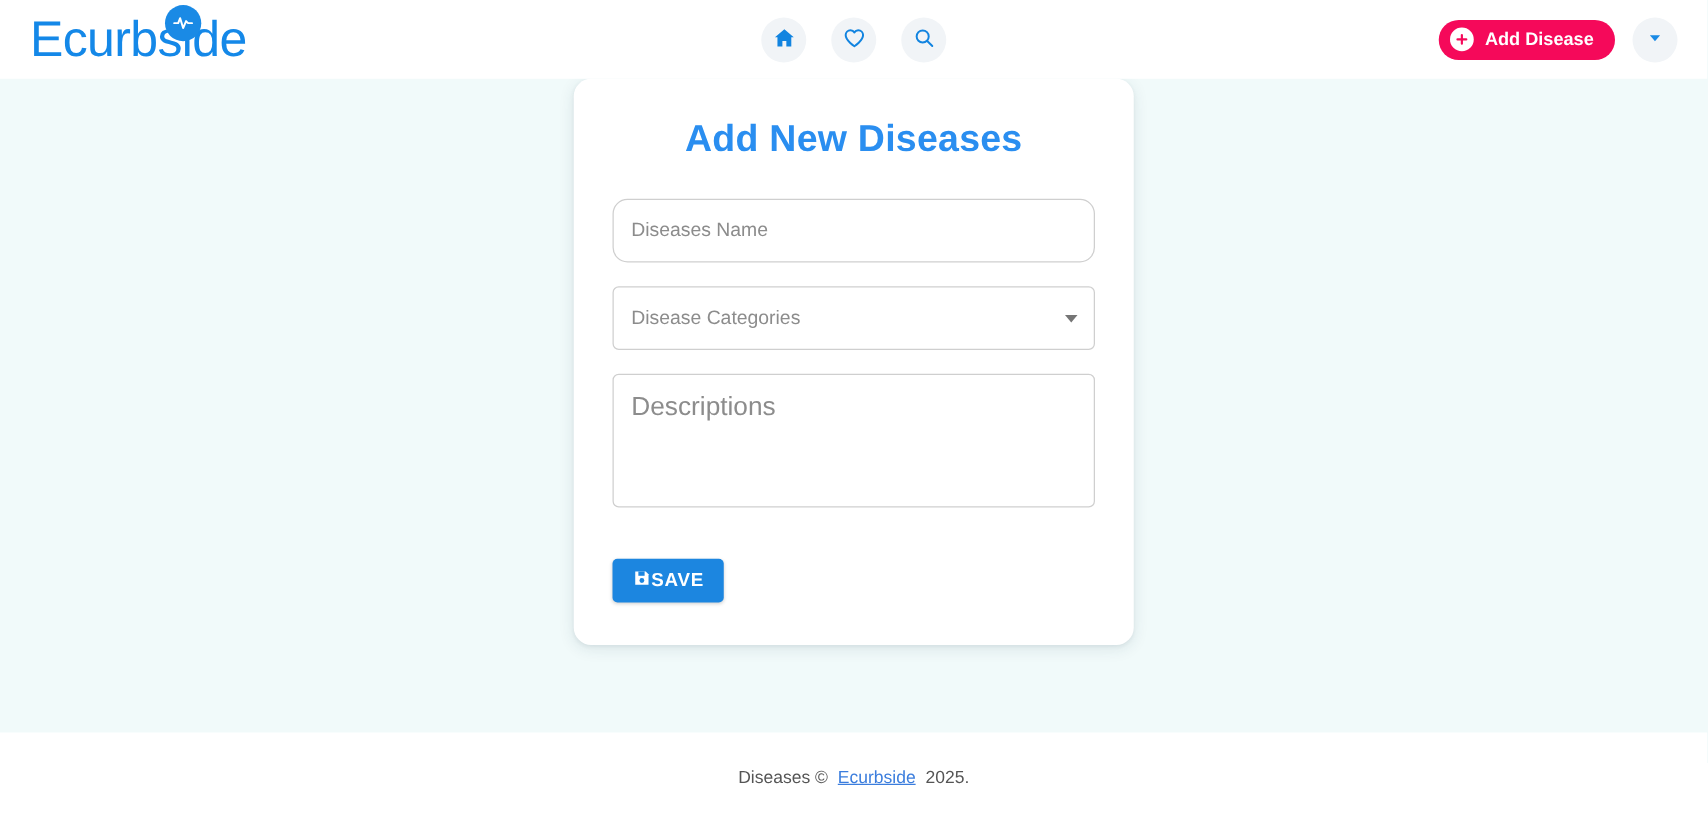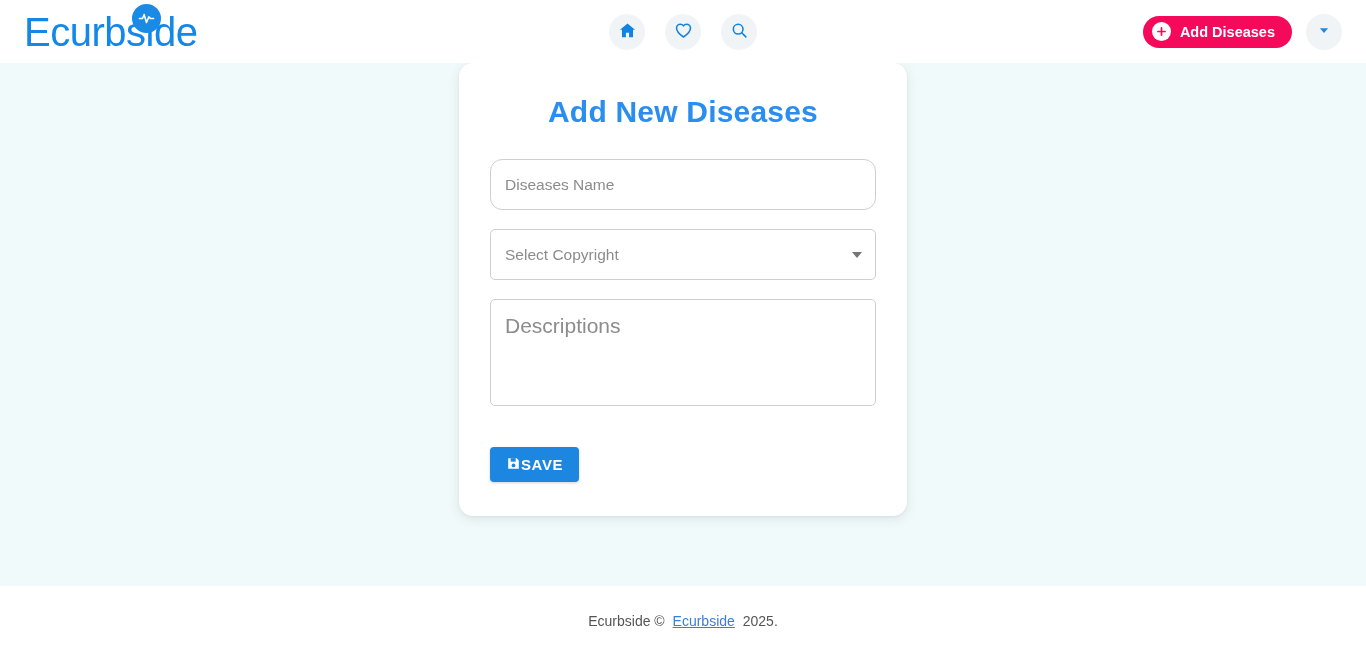--- a/index.html
+++ b/index.html
@@ -289,21 +289,21 @@
   </div>
 
   <div class="header-right">
     <button class="add-disease-btn">
       <span class="plus-circle">
         <svg width="13" height="13" viewBox="0 0 24 24" aria-hidden="true">
           <line x1="12" y1="5.5" x2="12" y2="18.5" stroke="#f5095a" stroke-width="3.2" stroke-linecap="round"></line>
           <line x1="5.5" y1="12" x2="18.5" y2="12" stroke="#f5095a" stroke-width="3.2" stroke-linecap="round"></line>
         </svg>
       </span>
-      <span>Add Diseases</span>
+      <span>Add Disease</span>
     </button>
     <button class="caret-btn">
       <span>
         <svg width="14" height="14" viewBox="0 0 24 24" aria-hidden="true">
           <polygon points="5,9 19,9 12,17" fill="#1a8ae5"></polygon>
         </svg>
       </span>
     </button>
   </div>
 </div>
@@ -312,21 +312,21 @@
   <div class="card">
 
     <h1 class="card-title">Add New Diseases</h1>
 
     <div class="field">
       <input class="text-input" type="text" placeholder="Diseases Name" style="">
     </div>
 
     <div class="field">
       <div class="select-wrap">
-        <div class="select-box">Select Copyright</div>
+        <div class="select-box">Disease Categories</div>
         <span class="select-arrow"></span>
       </div>
     </div>
 
     <div class="field">
       <textarea class="textarea-input" placeholder="Descriptions" style=""></textarea>
     </div>
 
     <button class="save-btn">
       <span>
@@ -336,16 +336,16 @@
           <circle cx="12" cy="15" r="3.1" fill="#1c86e0"></circle>
         </svg>
       </span>
       <span>SAVE</span>
     </button>
 
   </div>
 </div>
 
 <div class="footer">
-  <span class="footer-text">Ecurbside © </span>
+  <span class="footer-text">Diseases © </span>
     <a class="footer-link">Ecurbside</a>
     <span class="footer-text"> 2025.</span>
 </div>
 
 </body></html>

